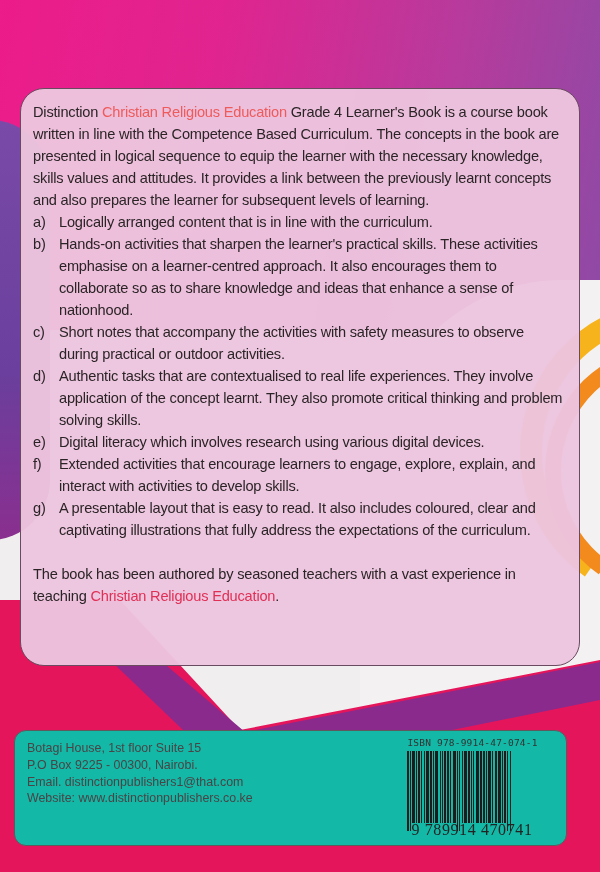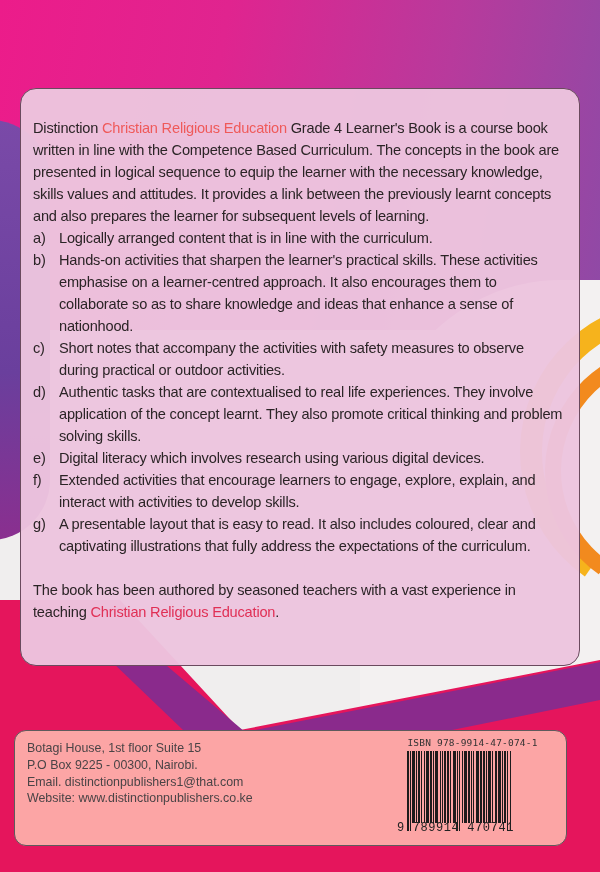--- a/index.html
+++ b/index.html
@@ -40,56 +40,56 @@
   .bg-bottom-purple {
     position: absolute; left: 0; top: 600px; width: 600px; height: 272px;
     background: #8a2a8c;
     clip-path: polygon(110px 60px, 160px 60px, 245px 132px, 600px 62px, 600px 100px, 230px 175px);
   }
 
   .info-box {
     position: absolute; left: 20px; top: 88px; width: 560px; height: 578px;
     box-sizing: border-box;
     background: rgba(236, 196, 222, 0.97);
-    border: 1.5px solid #6a4a5e; border-radius: 16px;
-    padding: 28px 14px 0 12px;
+    border: 1.5px solid #6a4a5e; border-radius: 24px;
+    padding: 12px 14px 0 12px;
     color: #2b2426; font-size: 14.6px; line-height: 22px;
     letter-spacing: -0.2px;
   }
   .intro { margin: 0; }
   .hl { color: #ef5a5a; }
   .hl2 { color: #e02f55; }
   .features-title { font-weight: bold; margin: 22px 0 0 0; }
   .features { list-style: none; margin: 0; padding: 0; }
   .features li { display: flex; }
   .features .letter { width: 26px; flex: none; }
   .features .text { flex: 1; }
   .closing { margin: 22px 0 0 0; }
 
   .footer-box {
     position: absolute; left: 14px; top: 730px; width: 553px; height: 116px;
     box-sizing: border-box;
-    background: #fca5a5; border: 1.5px solid #5e5a5c; border-radius: 12px;
+    background: #14b8a6; border: 1.5px solid #5e5a5c; border-radius: 12px;
     padding: 9px 12px;
   }
   .address { color: #4a4446; font-size: 12.4px; line-height: 16.8px; }
   .address div { white-space: nowrap; }
   .barcode-wrap {
     position: absolute; left: 382px; top: 6px; width: 150px;
   }
   .isbn-label {
     font-family: "DejaVu Sans Mono", monospace; font-size: 9.5px; color: #333;
     letter-spacing: 0.2px; text-align: center; padding-left: 1px;
   }
   .bars { display: flex; align-items: flex-start; height: 80px; margin-top: 3px; padding-left: 10px; }
   .bars span { display: block; height: 72px; background: #1d1b1c; margin-right: 1.2px; }
   .bars span.long { height: 80px; }
   .barcode-digits {
-    font-family: Liberation Mono, monospace; font-size: 12px; color: #222;
-    margin-top: -10px; letter-spacing: 0.6px; background: transparent;
+    font-family: Liberation Serif, serif; font-size: 16px; color: #222;
+    margin-top: -10px; letter-spacing: 0.6px; background: transparent; text-align: center;
   }
 </style>
 </head>
 <body>
 
 <div class="bg">
   <div class="bg-top"></div>
   <div class="bg-left-purple"></div>
   <div class="bg-right-white"></div>
   <div class="arc-orange-1"></div>

